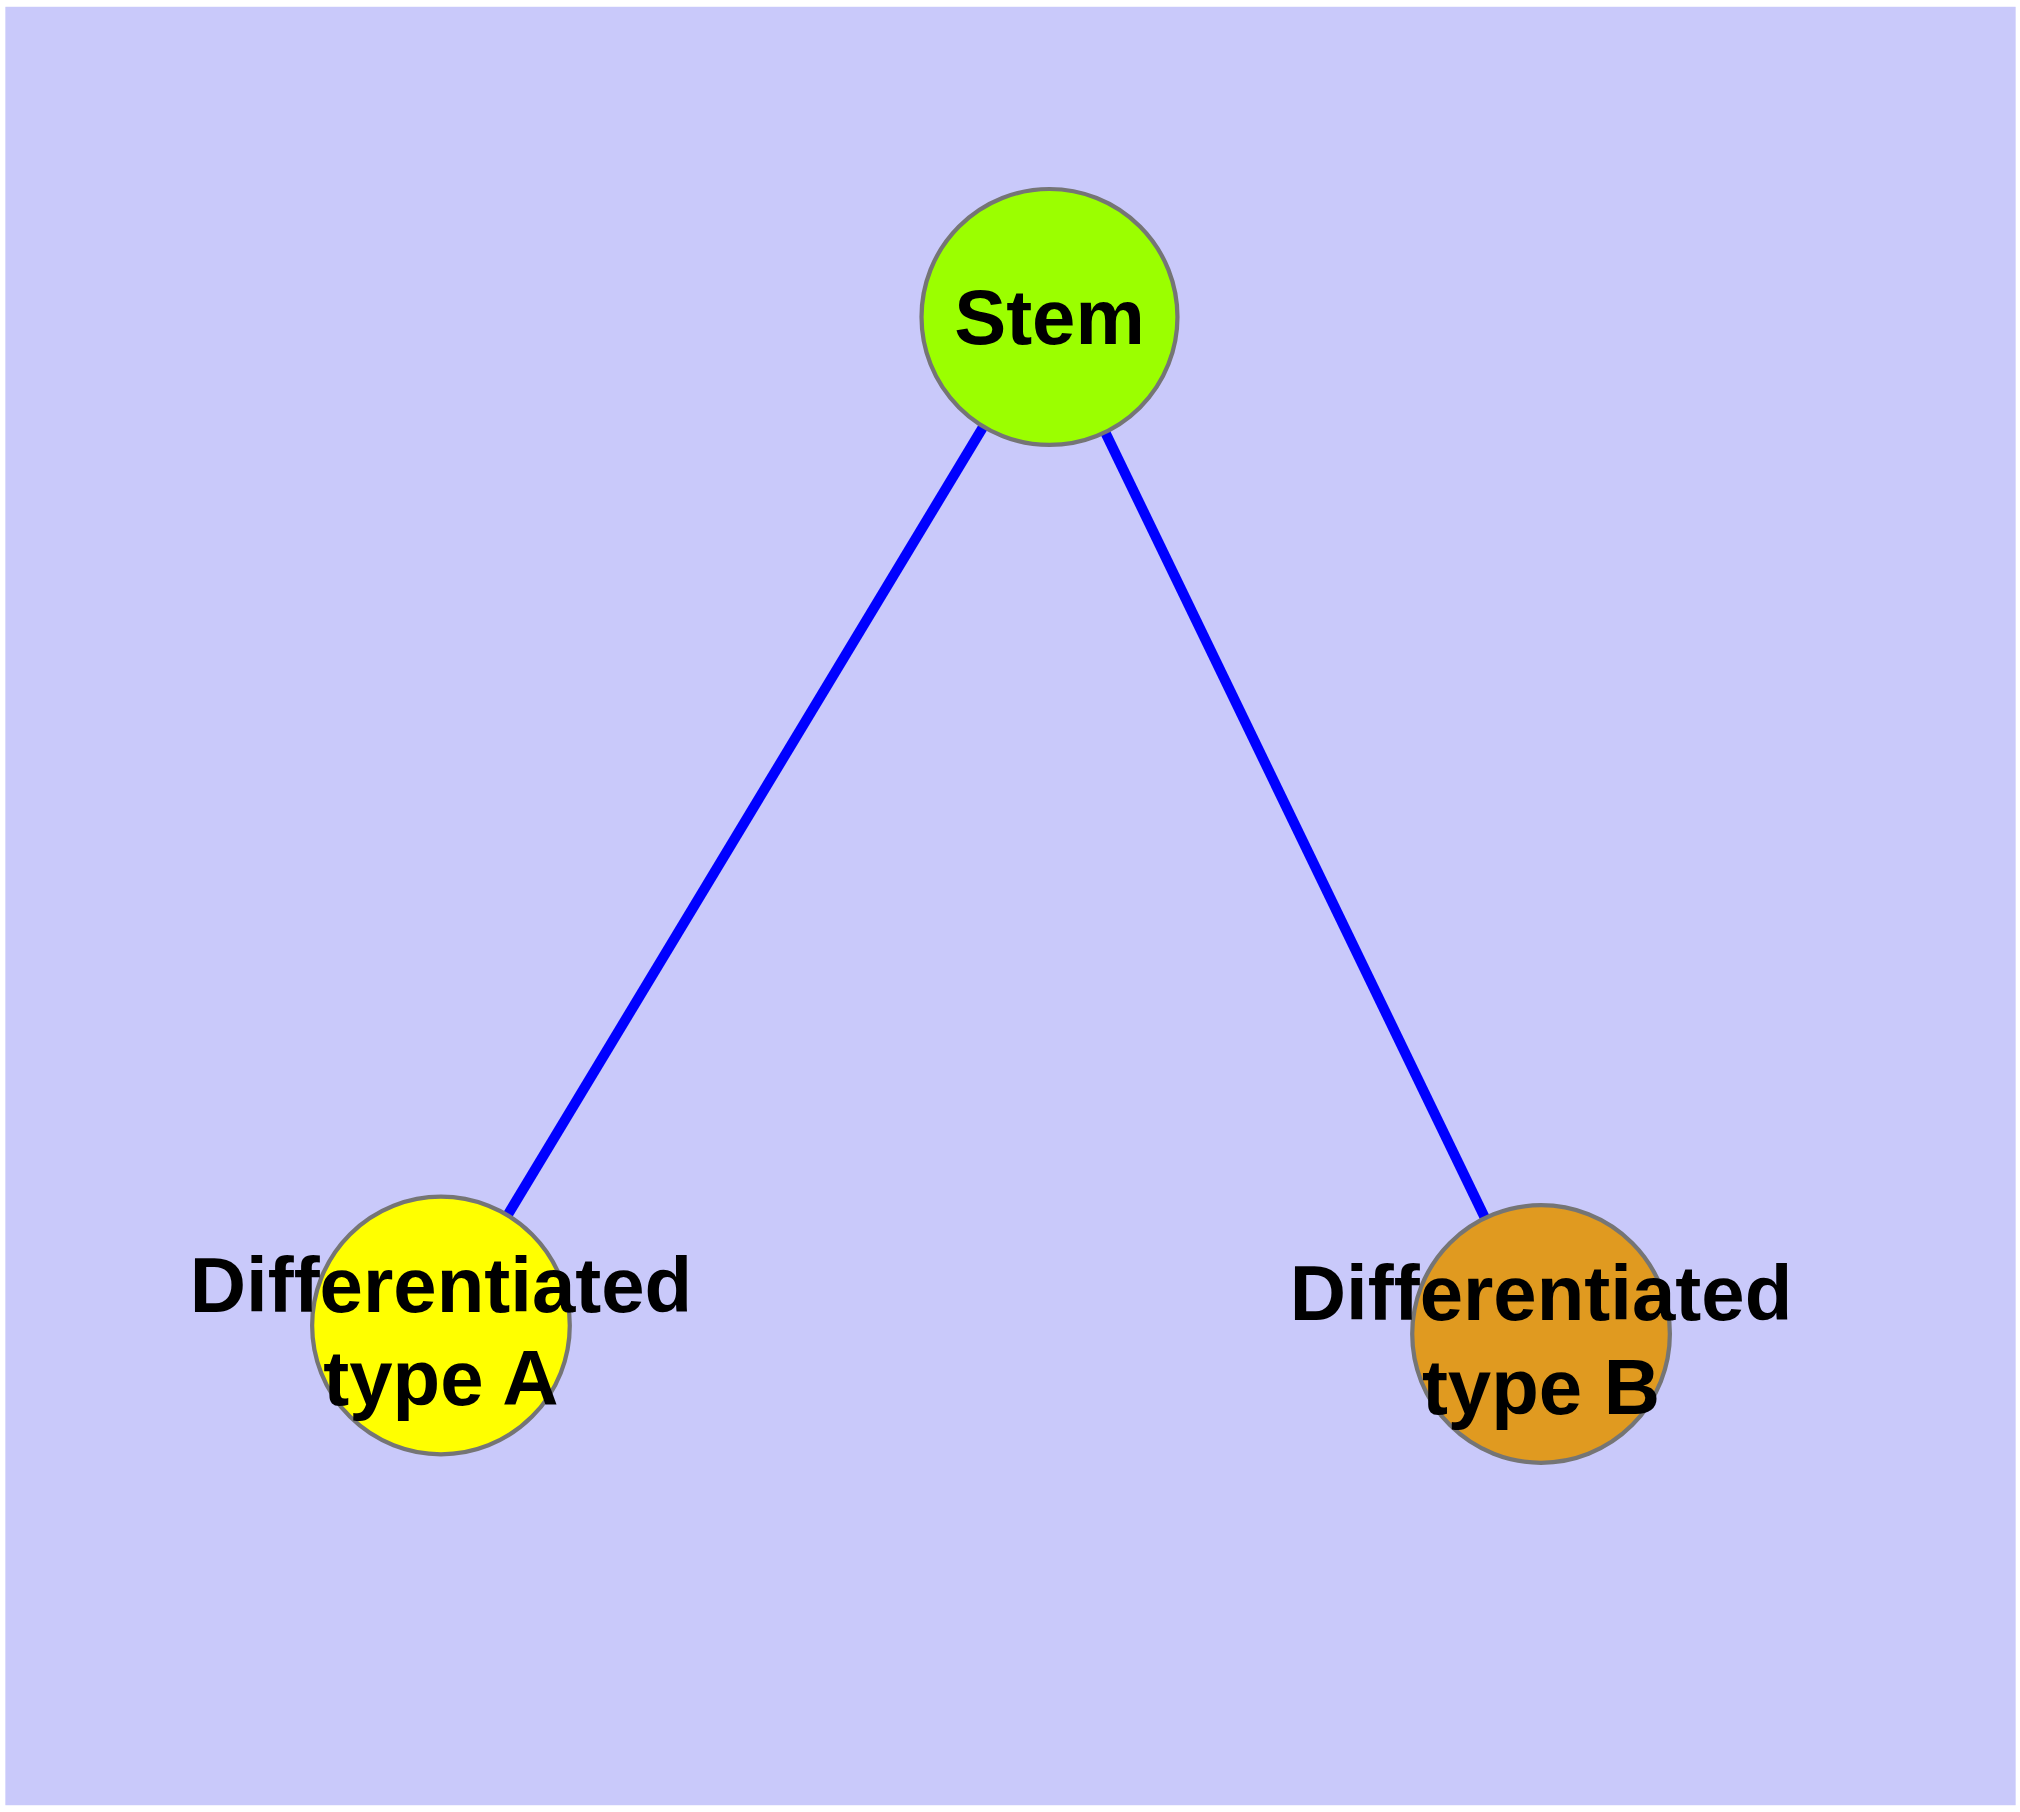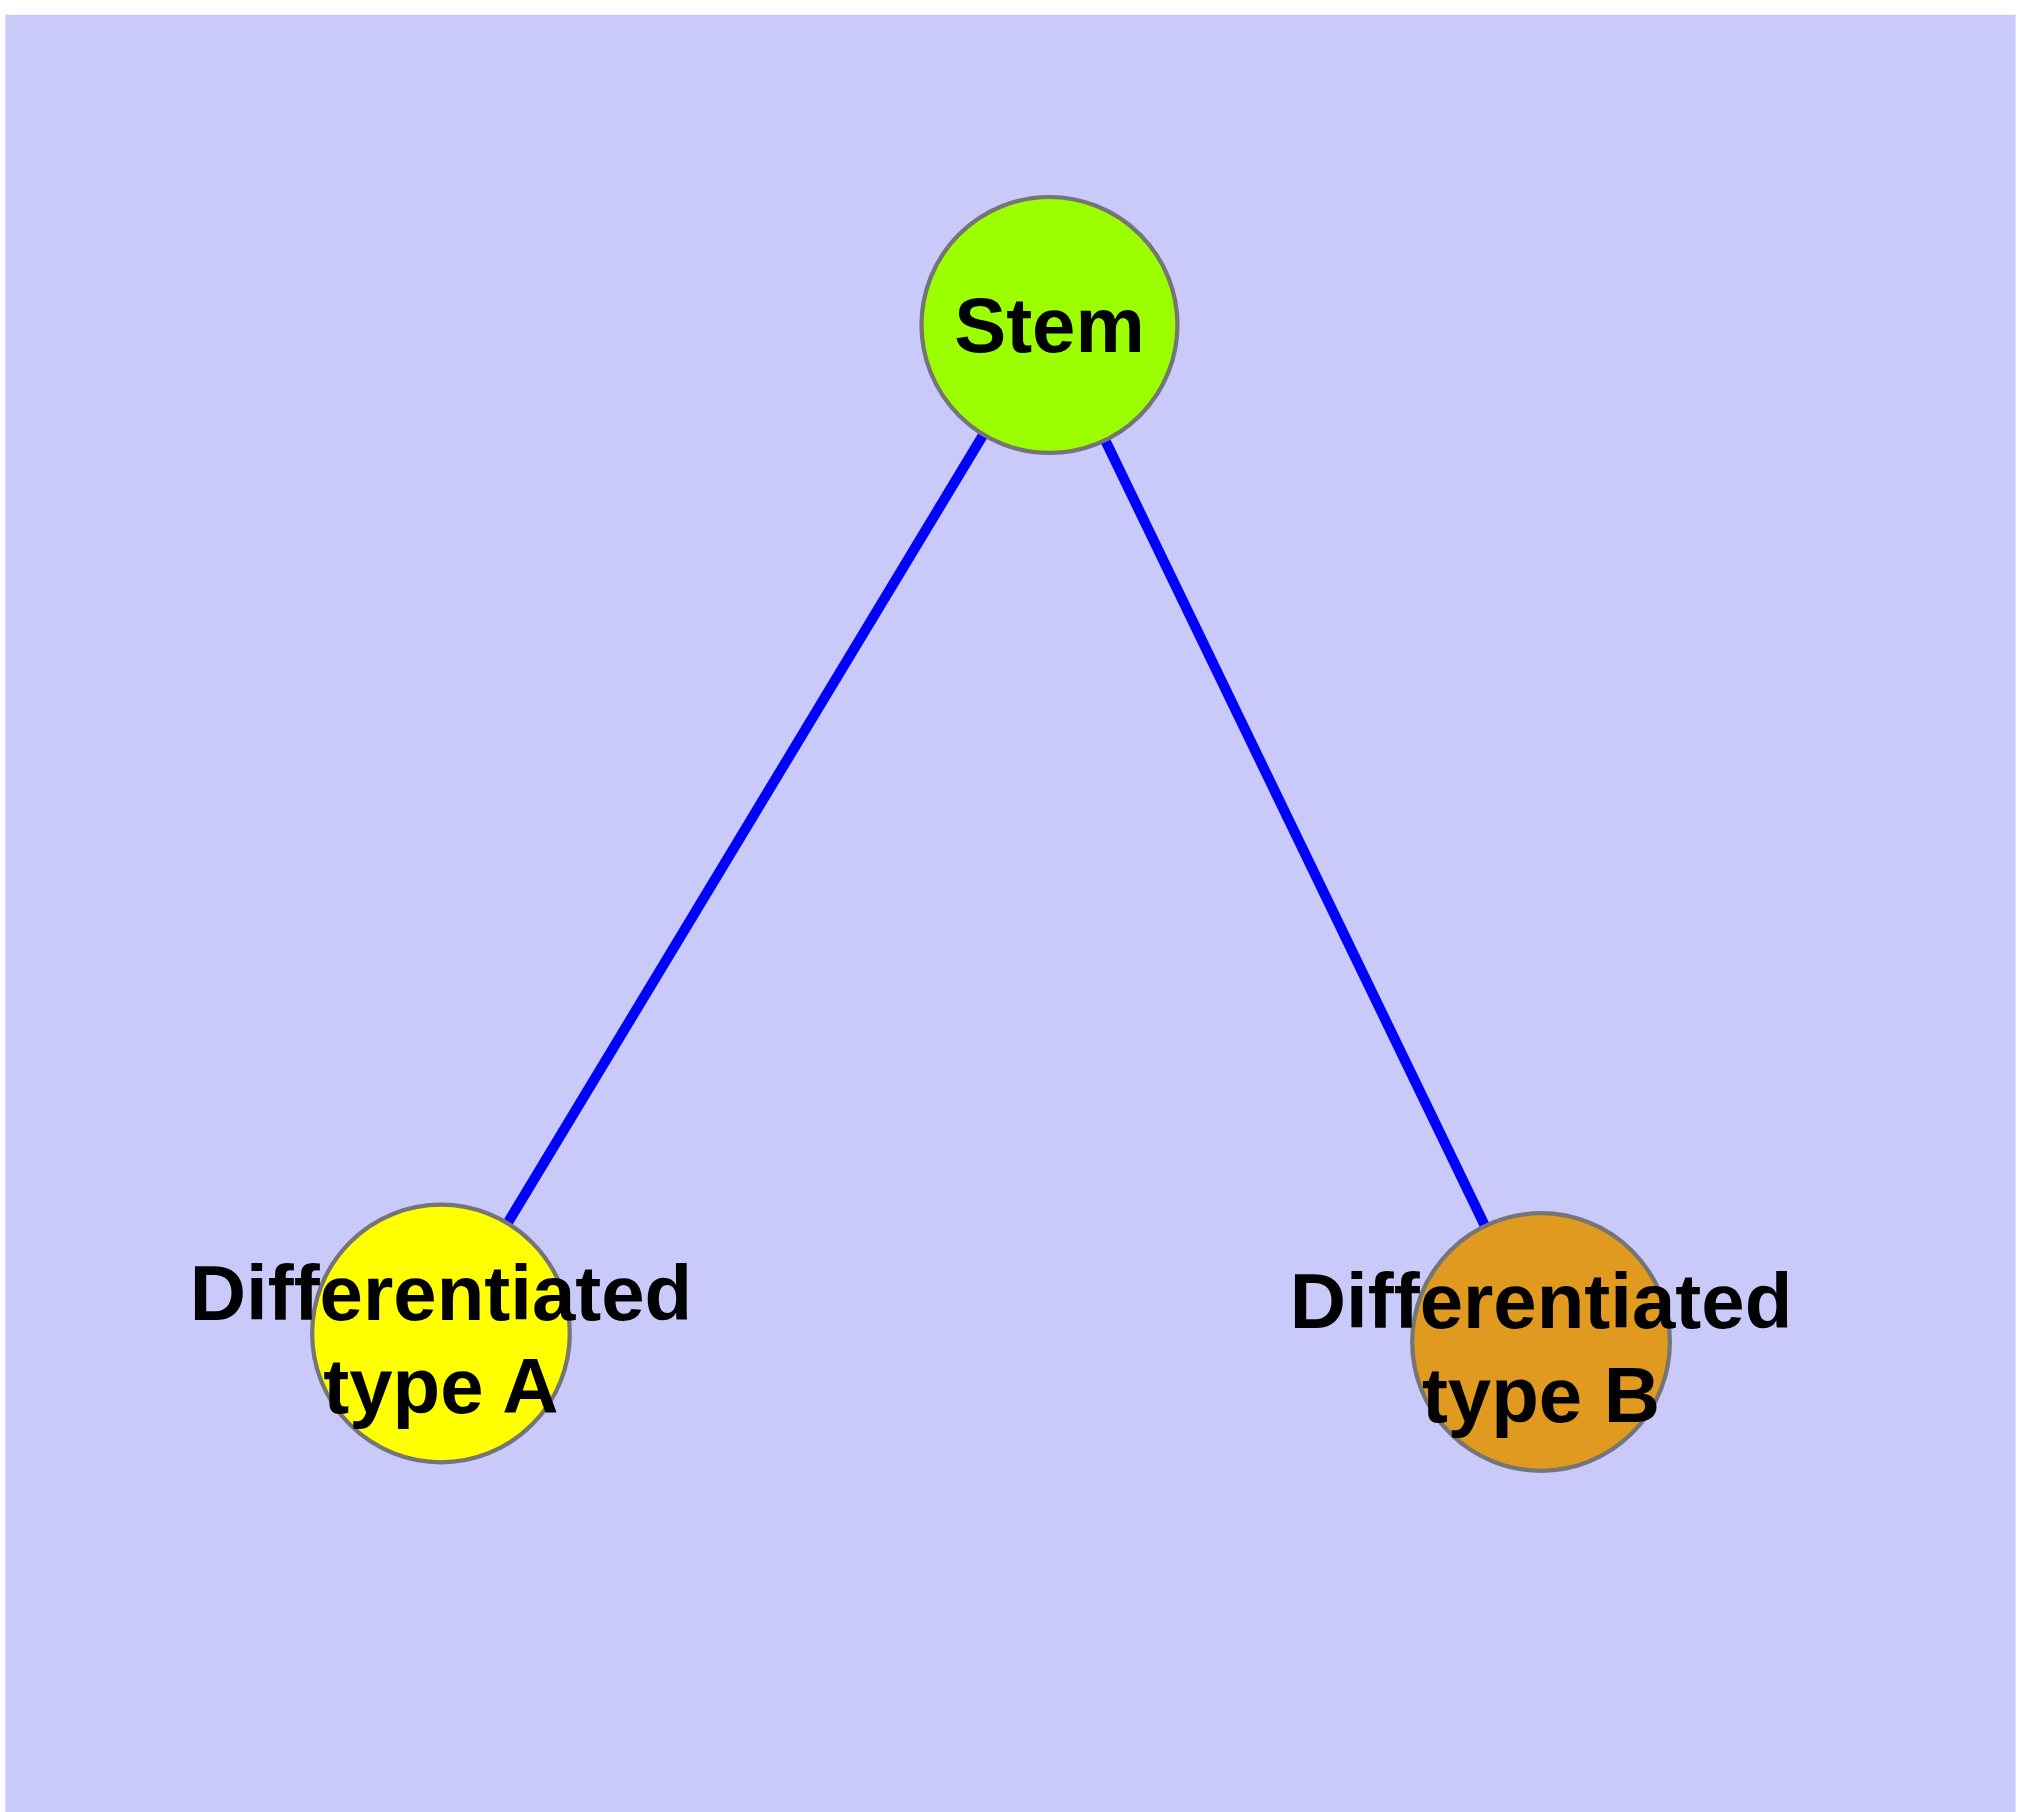--- a/index.html
+++ b/index.html
@@ -9,21 +9,20 @@
   body {
     width: 2021px;
     height: 1812px;
     background: #ffffff;
     font-family: "Liberation Sans", sans-serif;
     overflow: hidden;
   }
   #diagram-wrap {
     position: absolute;
     inset: 0;
-    margin-top: 8px;
   }
   svg {
     display: block;
     width: 2021px;
     height: 1812px;
   }
   .node-label {
     font-family: "Liberation Sans", sans-serif;
     font-weight: bold;
     font-size: 92px;

